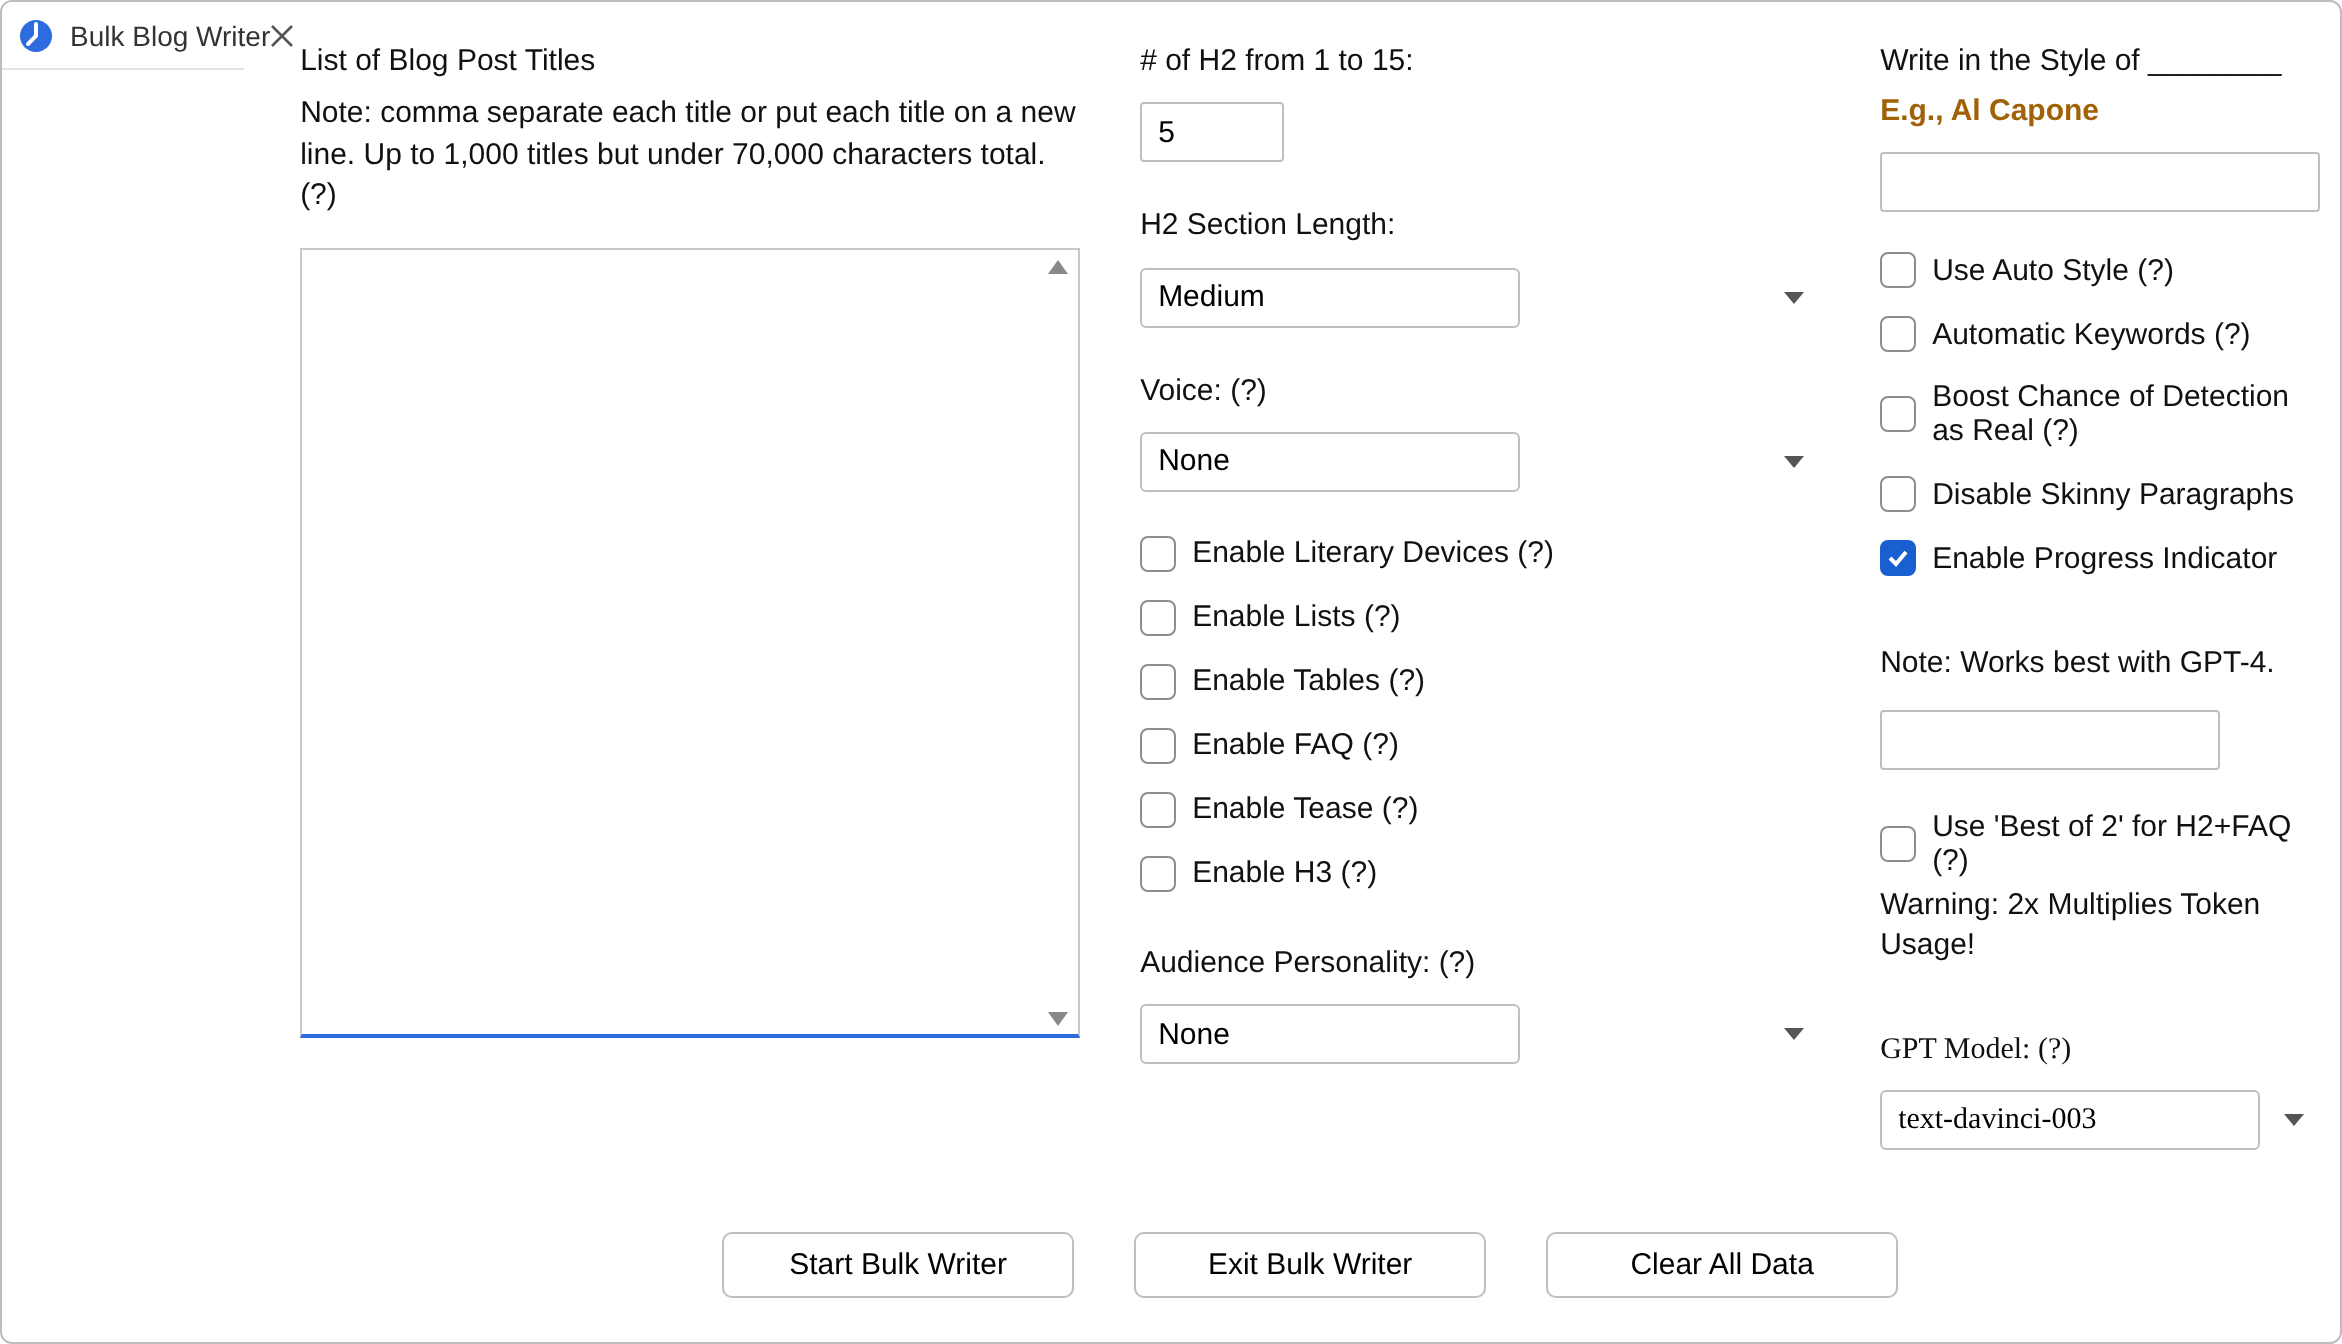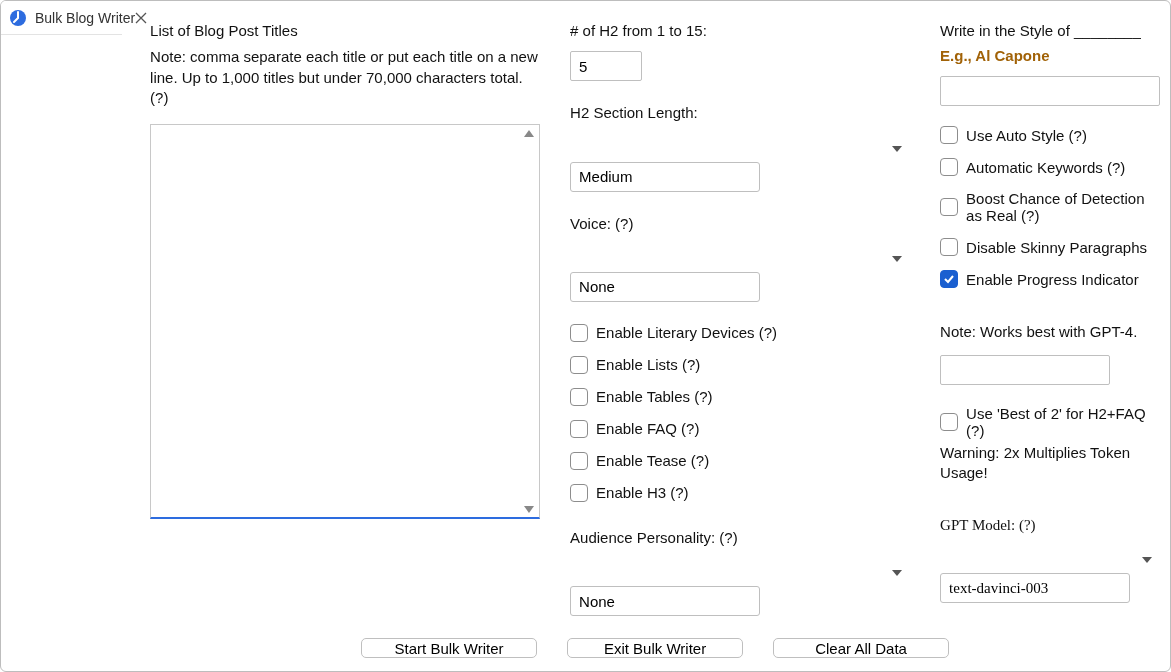--- a/index.html
+++ b/index.html
@@ -99,21 +99,21 @@
     height: 30px;
     border: 1px solid #bfbfbf;
     border-radius: 2px;
     padding: 2px 8px;
     font-size: 15px;
     font-family: inherit;
     background:#fff;
     outline:none;
   }
   .w-70  { width: 72px; }
-  .w-190 { width: 190px; margin-top: 28px; }
+  .w-190 { width: 190px; }
   .w-220 { width: 220px; }
 
   .select-wrap {
     position: relative; display:inline-block;
   }
   .select {
     height: 30px;
     width: 190px;
     border: 1px solid #bfbfbf;
     border-radius: 3px;
@@ -159,21 +159,21 @@
   .check-label { cursor: default; }
 
   .buttons {
     display:flex;
     gap: 30px;
     justify-content:center;
     padding: 12px 0 8px 0;
   }
   .btn {
     min-width: 176px;
-    height: 20px;
+    height: 33px;
     border: 1px solid #bfbfbf;
     border-radius: 5px;
     background: #fff;
     font-size: 15px;
     font-family: inherit;
     cursor: default;
     padding: 0 16px;
   }
 
   .thinspace { letter-spacing: 0; }

